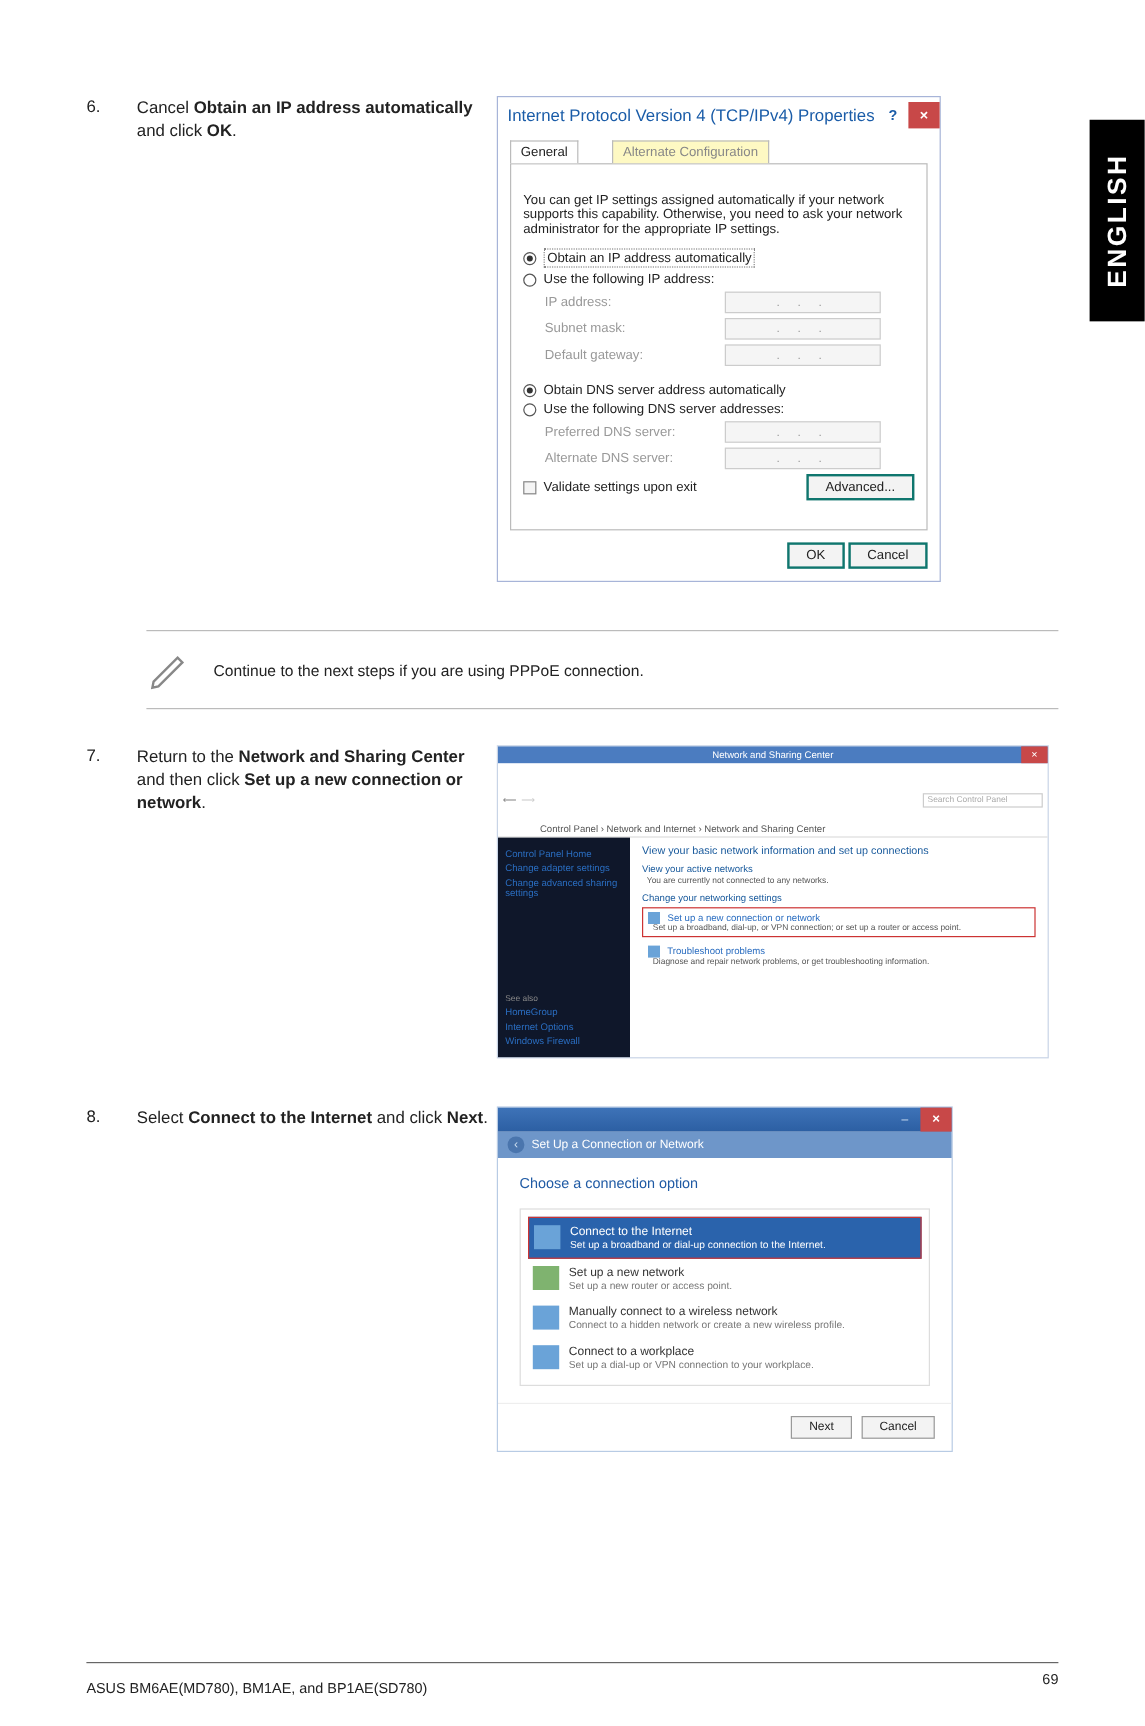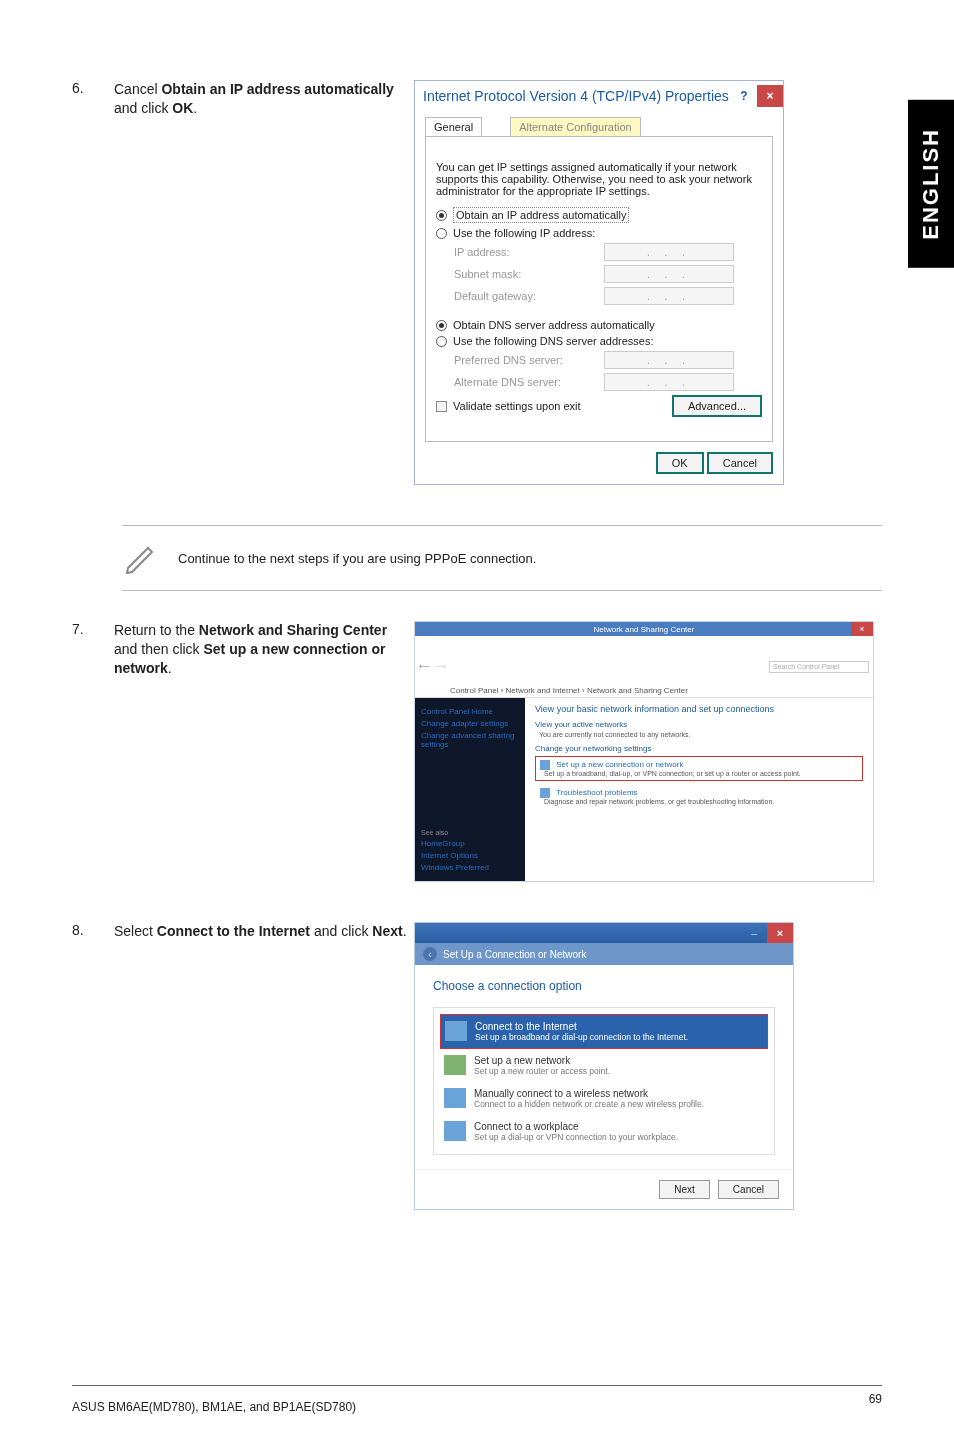--- a/index.html
+++ b/index.html
@@ -241,21 +241,21 @@
           <span class="searchbox">Search Control Panel</span>
         </div>
         <div class="cpl-body">
           <div class="side">
             <div class="hlink">Control Panel Home</div>
             <div class="hlink">Change adapter settings</div>
             <div class="hlink">Change advanced sharing settings</div>
             <div class="seealso">See also</div>
             <div class="hlink">HomeGroup</div>
             <div class="hlink">Internet Options</div>
-            <div class="hlink">Windows Preferred</div>
+            <div class="hlink">Windows Firewall</div>
           </div>
           <div class="main">
             <div class="h">View your basic network information and set up connections</div>
             <div class="sub">View your active networks</div>
             <div class="txt">You are currently not connected to any networks.</div>
             <div class="sub">Change your networking settings</div>
             <div class="red-box">
               <span class="icon-sm"></span>
               <span class="link2">Set up a new connection or network</span>
               <div class="txt">Set up a broadband, dial-up, or VPN connection; or set up a router or access point.</div>

